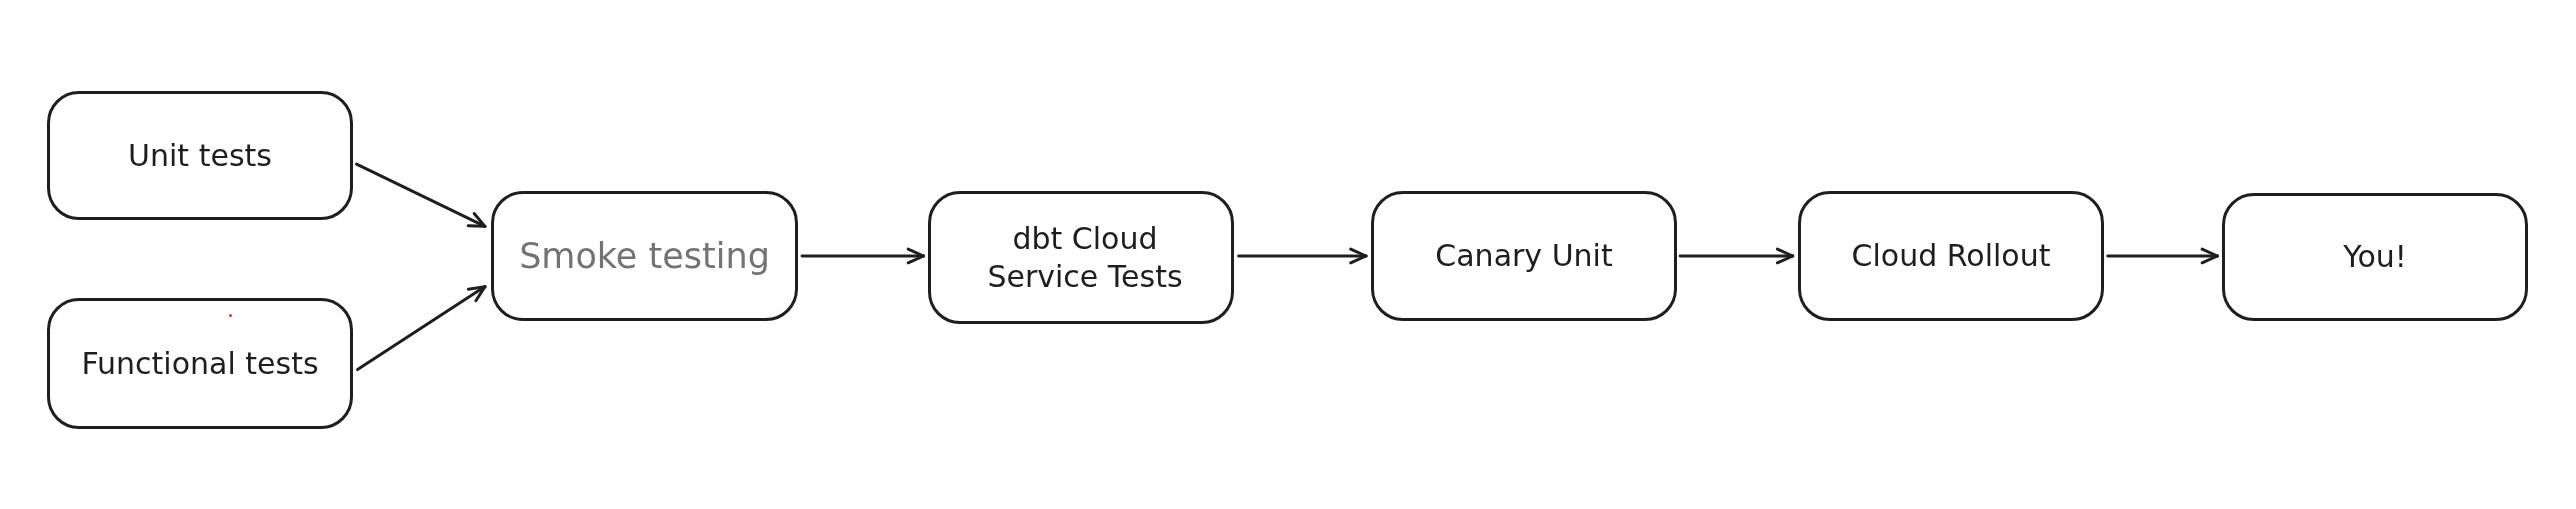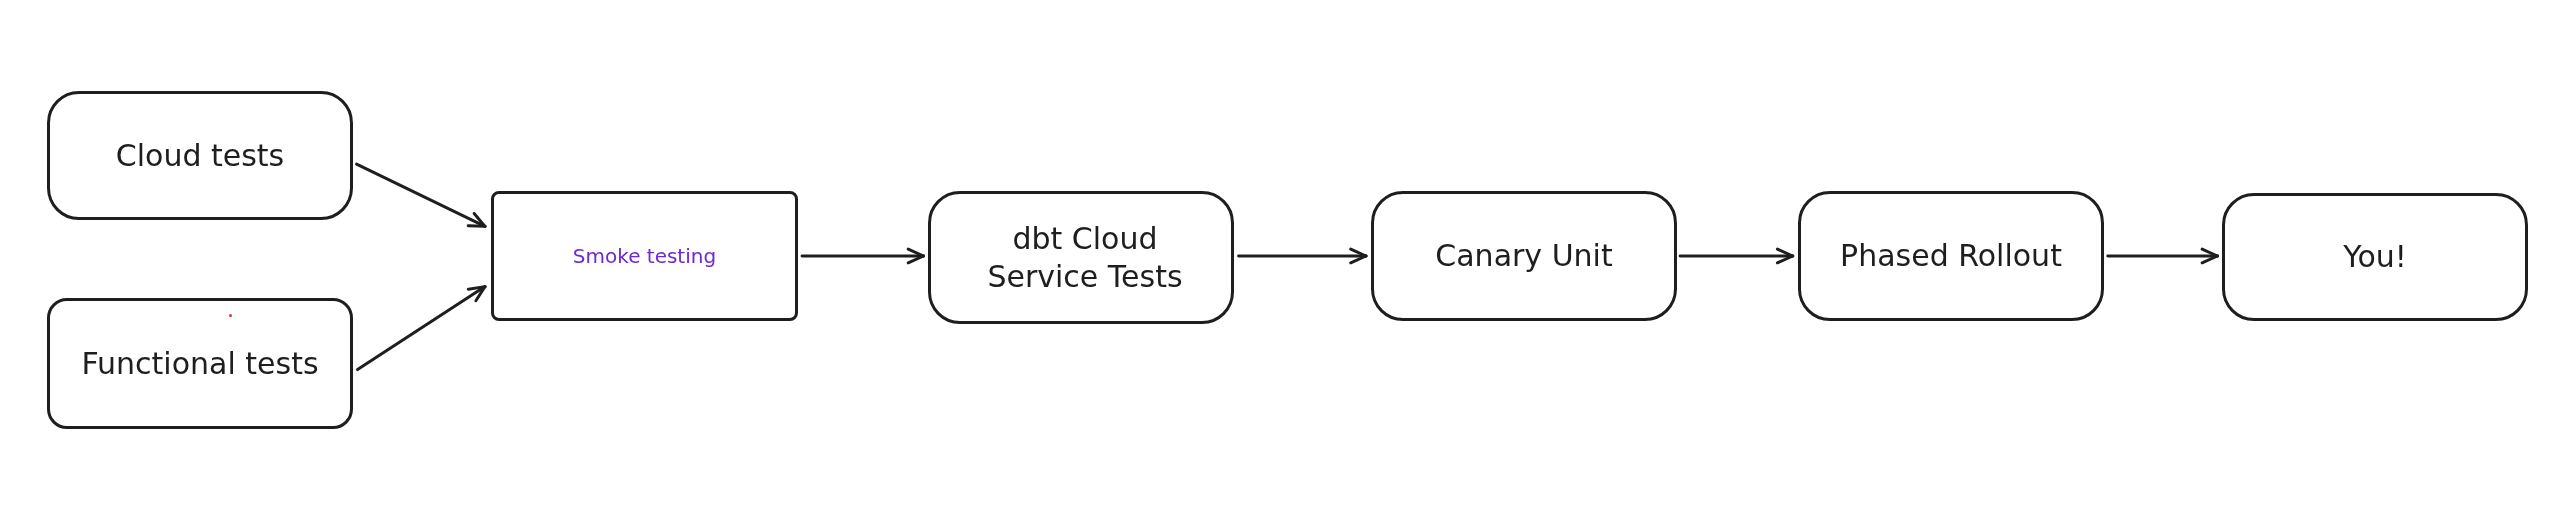--- a/index.html
+++ b/index.html
@@ -66,24 +66,24 @@
         <line x1="1799.4774880146908" y1="265.9319277020127" x2="1815" y2="259" stroke="#1e1e1e" stroke-width="3" stroke-linecap="round"></line>
         <line x1="1799.4774880146908" y1="252.0680722979873" x2="1815" y2="259" stroke="#1e1e1e" stroke-width="3" stroke-linecap="round"></line>
       </g>
       <g>
         <line x1="2134" y1="259" x2="2245" y2="259" stroke="#1e1e1e" stroke-width="3" stroke-linecap="round"></line>
         <line x1="2229.4774880146906" y1="265.9319277020127" x2="2245" y2="259" stroke="#1e1e1e" stroke-width="3" stroke-linecap="round"></line>
         <line x1="2229.4774880146906" y1="252.0680722979873" x2="2245" y2="259" stroke="#1e1e1e" stroke-width="3" stroke-linecap="round"></line>
       </g>
     </svg>
   <div id="nodes-layer">
-      <div class="node" style="left: 47px; top: 91px; width: 306px; height: 129px; border: 3px solid rgb(30, 30, 30); border-radius: 32px; background: rgb(255, 255, 255); color: rgb(30, 30, 30); font-size: 30px; line-height: 38px;"><span class="node-label">Cloud tests</span></div>
-      <div class="node" style="left: 47px; top: 298px; width: 306px; height: 131px; border: 3px solid rgb(30, 30, 30); border-radius: 20px; background: rgb(255, 255, 255); color: rgb(30, 30, 30); font-size: 30px; line-height: 38px;"><span class="node-label">Functional tests</span></div>
-      <div class="node" style="left: 491px; top: 191px; width: 307px; height: 130px; border: 3px solid rgb(30, 30, 30); border-radius: 8px; background: rgb(255, 255, 255); color: #6d28d9; font-size: 20px; line-height: 38px;"><span class="node-label">Smoke testing</span></div>
+      <div class="node" style="left: 47px; top: 91px; width: 306px; height: 129px; border: 3px solid rgb(30, 30, 30); border-radius: 32px; background: rgb(255, 255, 255); color: rgb(30, 30, 30); font-size: 30px; line-height: 38px;"><span class="node-label">Unit tests</span></div>
+      <div class="node" style="left: 47px; top: 298px; width: 306px; height: 131px; border: 3px solid rgb(30, 30, 30); border-radius: 32px; background: rgb(255, 255, 255); color: rgb(30, 30, 30); font-size: 30px; line-height: 38px;"><span class="node-label">Functional tests</span></div>
+      <div class="node" style="left: 491px; top: 191px; width: 307px; height: 130px; border: 3px solid rgb(30, 30, 30); border-radius: 32px; background: rgb(255, 255, 255); color: #737373; font-size: 35px; line-height: 38px;"><span class="node-label">Smoke testing</span></div>
       <div class="node" style="left: 928px; top: 191px; width: 306px; height: 133px; border: 3px solid rgb(30, 30, 30); border-radius: 32px; background: rgb(255, 255, 255); color: rgb(30, 30, 30); font-size: 30px; line-height: 38px; padding-left: 8px;"><span class="node-label">dbt Cloud
 Service Tests</span></div>
       <div class="node" style="left: 1371px; top: 191px; width: 306px; height: 130px; border: 3px solid rgb(30, 30, 30); border-radius: 32px; background: rgb(255, 255, 255); color: rgb(30, 30, 30); font-size: 30px; line-height: 38px;"><span class="node-label">Canary Unit</span></div>
-      <div class="node" style="left: 1798px; top: 191px; width: 306px; height: 130px; border: 3px solid rgb(30, 30, 30); border-radius: 32px; background: rgb(255, 255, 255); color: rgb(30, 30, 30); font-size: 30px; line-height: 38px;"><span class="node-label">Phased Rollout</span></div>
+      <div class="node" style="left: 1798px; top: 191px; width: 306px; height: 130px; border: 3px solid rgb(30, 30, 30); border-radius: 32px; background: rgb(255, 255, 255); color: rgb(30, 30, 30); font-size: 30px; line-height: 38px;"><span class="node-label">Cloud Rollout</span></div>
       <div class="node" style="left: 2222px; top: 193px; width: 306px; height: 128px; border: 3px solid rgb(30, 30, 30); border-radius: 32px; background: rgb(255, 255, 255); color: rgb(30, 30, 30); font-size: 30px; line-height: 38px;"><span class="node-label">You!</span></div>
     </div>
   <div class="speck" id="red-speck" style="left: 229px; top: 314px; width: 3px; height: 3px; background: rgb(224, 49, 49);"></div>
 </div>
 
 
 </body></html>

